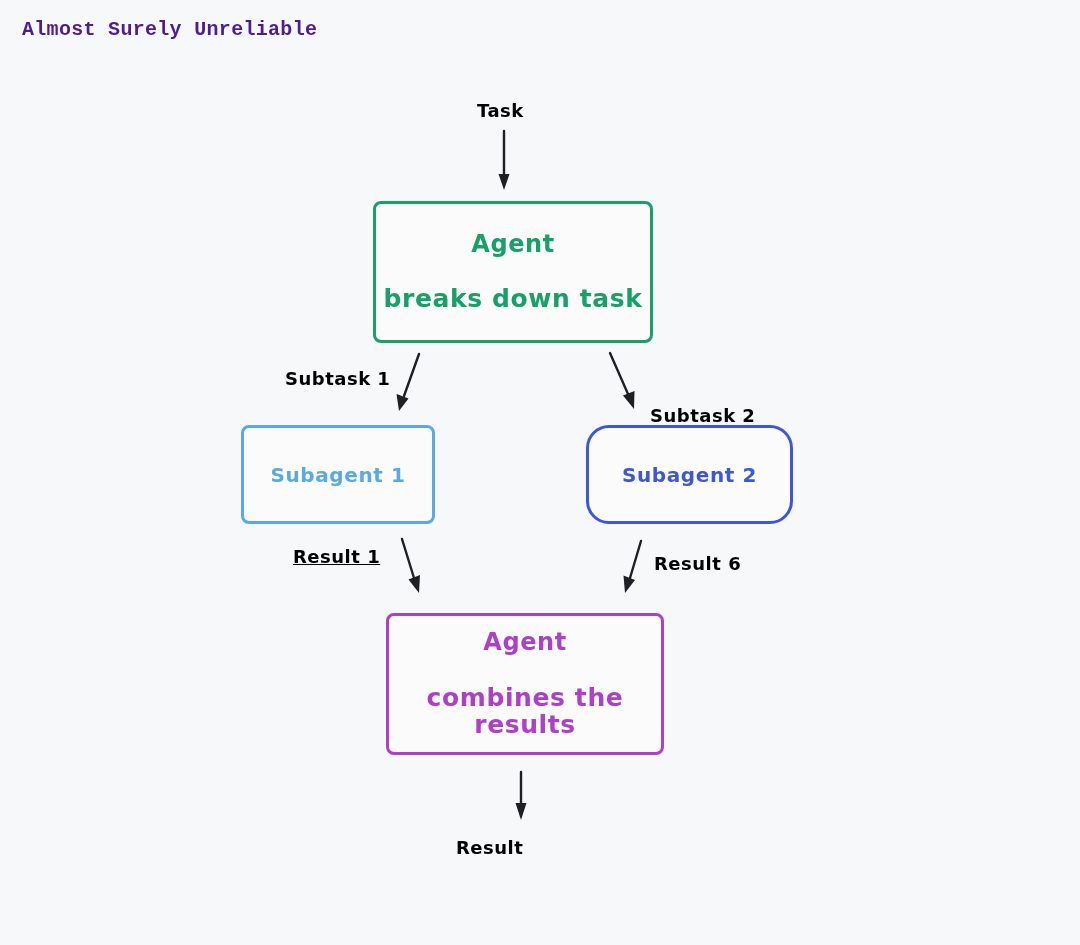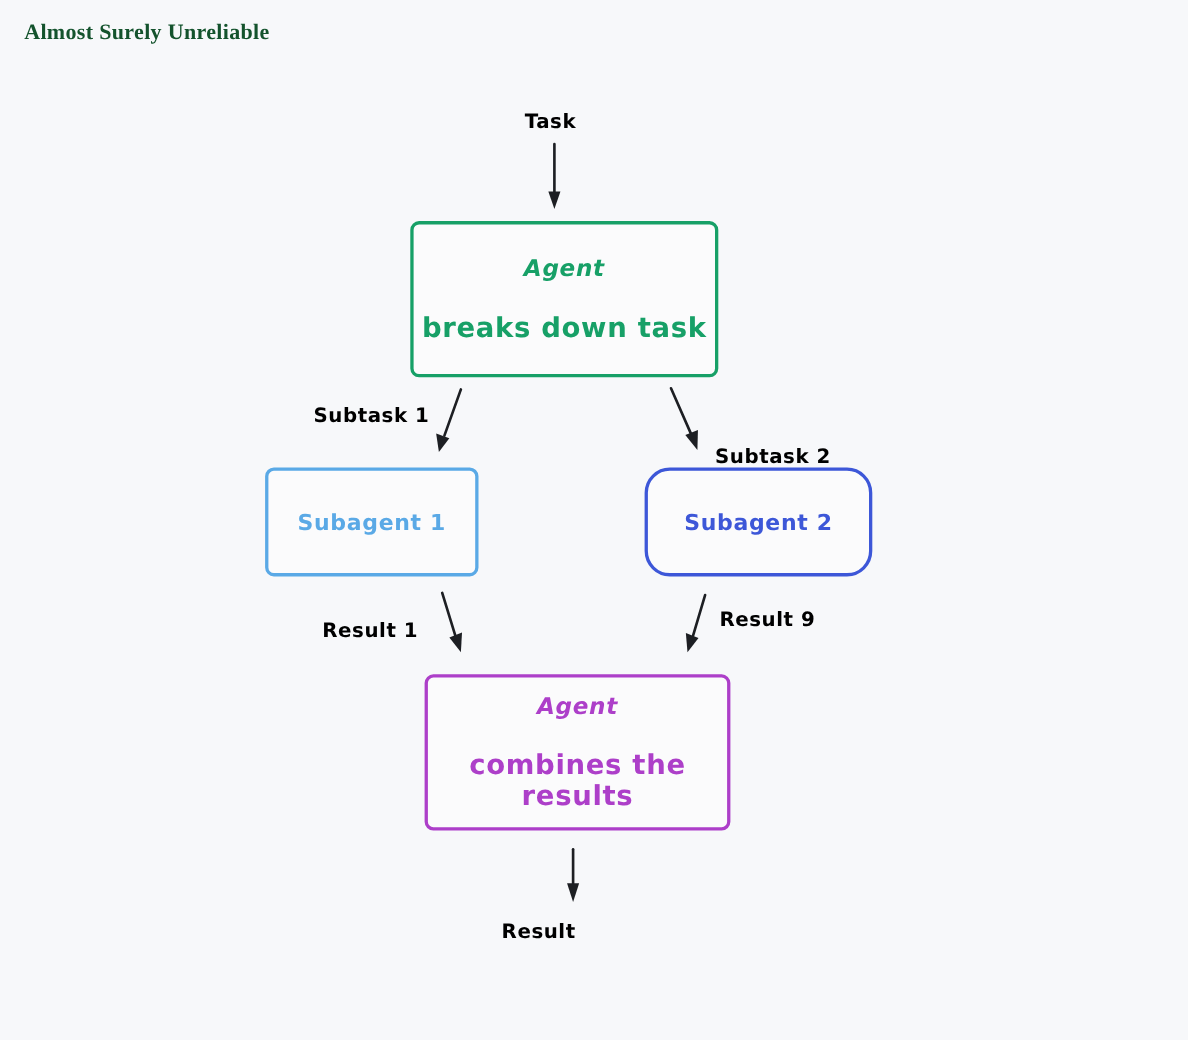--- a/index.html
+++ b/index.html
@@ -15,24 +15,24 @@
   }
   #canvas {
     position: relative;
     width: 1080px;
     height: 945px;
   }
   .title {
     position: absolute;
     left: 22px;
     top: 18px;
-    font-family: Liberation Serif, serif;
+    font-family: Liberation Mono, monospace;
     font-size: 20px;
     font-weight: 700;
-    color: #14532d;
+    color: #4c1d95;
     letter-spacing: 0.3px;
   }
   .node {
     position: absolute;
     box-sizing: border-box;
     border-style: solid;
     border-width: 3px;
     border-radius: 8px;
     background: #fbfbfc;
     display: flex;
@@ -41,21 +41,21 @@
     justify-content: center;
   }
   .node .line1,
   .node .line2 {
     font-family: "DejaVu Sans", sans-serif;
     font-weight: 700;
     letter-spacing: 0.6px;
     text-align: center;
     line-height: 1.1;
   }
-  .node.tall .line1 { font-size: 21px; margin-bottom: 28px; font-style: italic; }
+  .node.tall .line1 { font-size: 24px; margin-bottom: 28px; }
   .node.tall .line2 { font-size: 25px; }
   .node.short .line1 { font-size: 20px; }
 
   
   #node-orchestrator-start {
     left: 373px; top: 201px; width: 280px; height: 142px;
     border-color: #17a067; color: #17a067;
   }
   #node-subagent-1 {
     left: 241px; top: 425px; width: 194px; height: 99px;
@@ -75,21 +75,21 @@
     font-family: "DejaVu Sans", sans-serif;
     font-size: 18px;
     font-weight: 700;
     color: #000000;
     letter-spacing: 0.5px;
     white-space: nowrap;
   }
   #label-task      { left: 477px; top: 100px; }
   #label-subtask-1 { left: 285px; top: 368px; }
   #label-subtask-2 { left: 650px; top: 368px; margin-top: 37px; }
-  #label-result-1  { left: 293px; top: 563px; }
+  #label-result-1  { left: 293px; top: 546px; text-decoration: underline; }
   #label-result-2  { left: 654px; top: 553px; }
   #label-result    { left: 456px; top: 837px; }
 
   svg.arrows {
     position: absolute;
     left: 0; top: 0;
     width: 1080px;
     height: 945px;
     pointer-events: none;
   }
@@ -167,17 +167,17 @@
 
   <div class="node tall" id="node-orchestrator-end">
     <span class="line1">Agent</span>
     <span class="line2">combines the results</span>
   </div>
 
   <div class="edge-label" id="label-task">Task</div>
   <div class="edge-label" id="label-subtask-1">Subtask 1</div>
   <div class="edge-label" id="label-subtask-2">Subtask 2</div>
   <div class="edge-label" id="label-result-1">Result 1</div>
-  <div class="edge-label" id="label-result-2">Result 9</div>
+  <div class="edge-label" id="label-result-2">Result 6</div>
   <div class="edge-label" id="label-result">Result</div>
 
 
 </div>
 
 </body></html>

